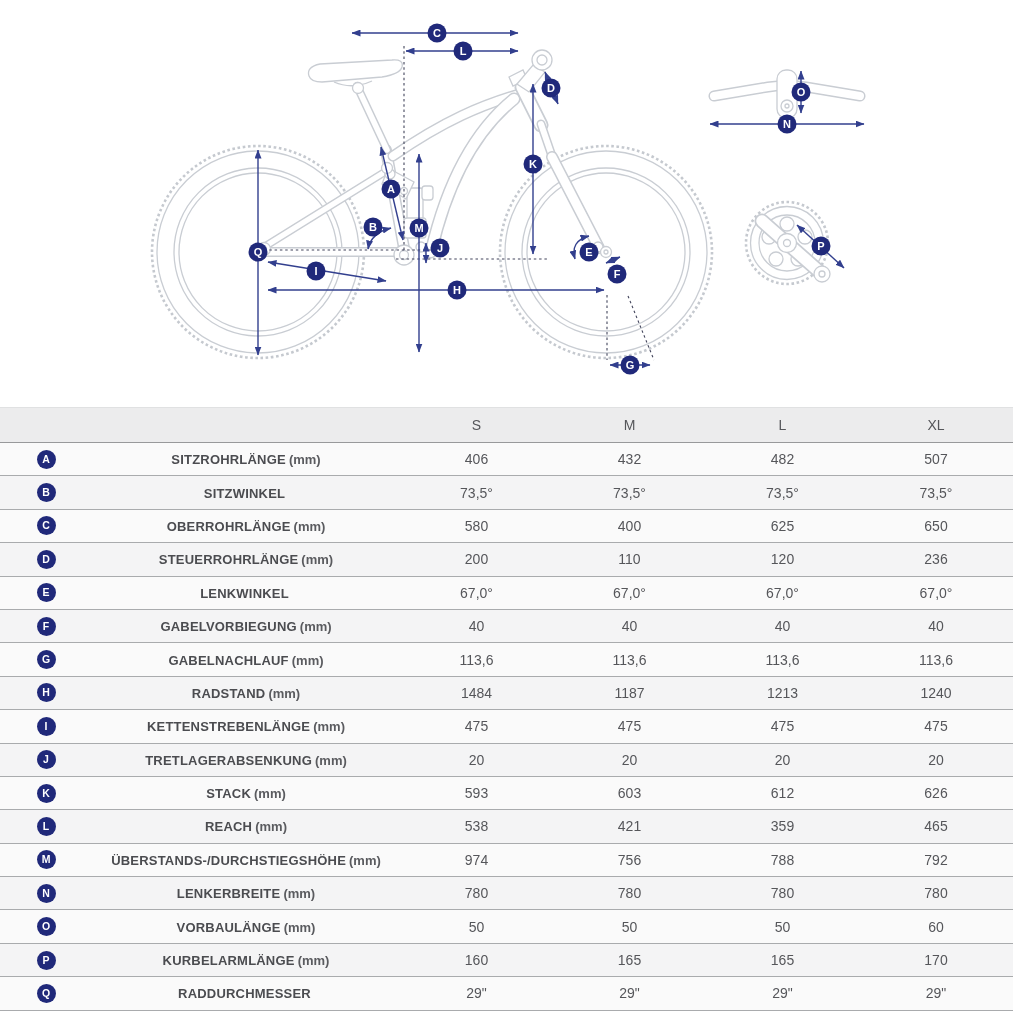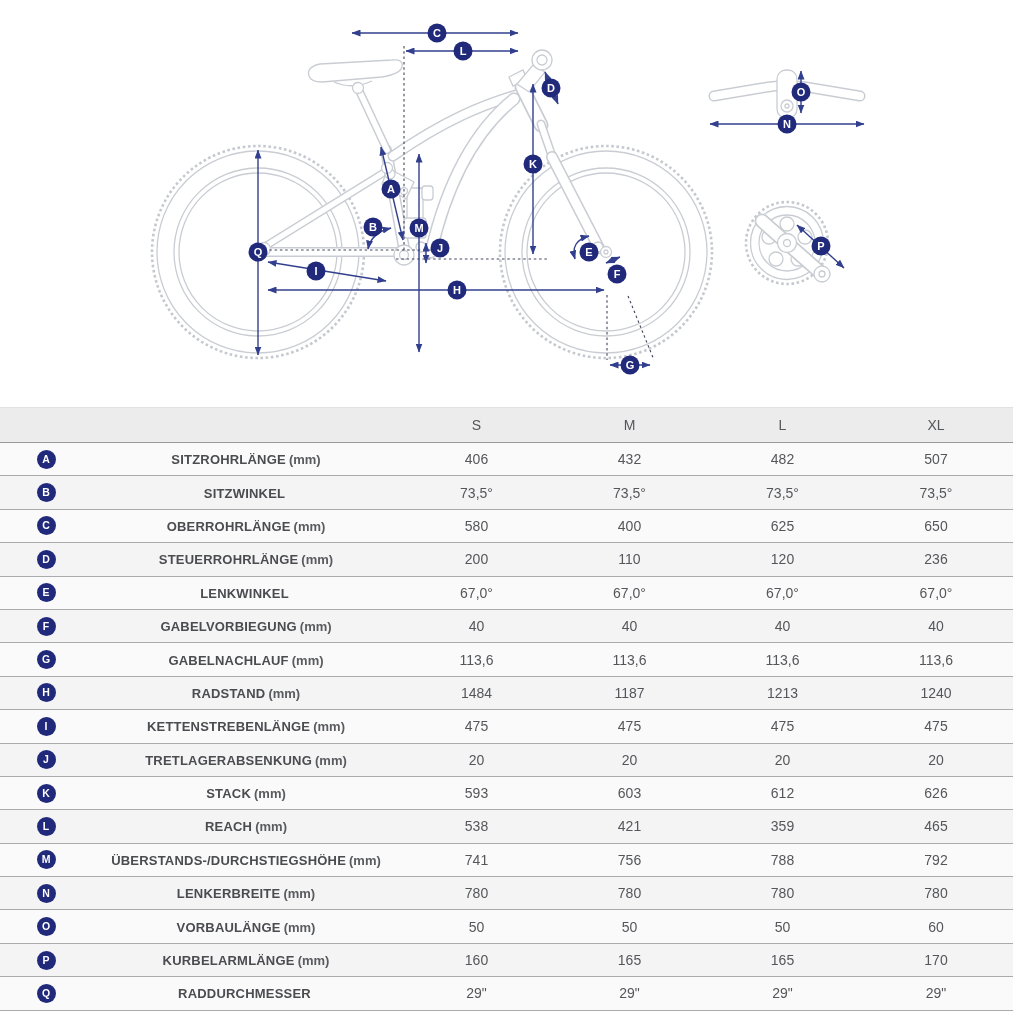--- a/index.html
+++ b/index.html
@@ -370,21 +370,21 @@
       <td class="c-badge"><span class="row-badge">L</span></td>
       <td class="c-label"><span class="row-label">REACH</span><span class="row-unit">(mm)</span></td>
       <td>538</td>
       <td>421</td>
       <td>359</td>
       <td>465</td>
     </tr>
     <tr>
       <td class="c-badge"><span class="row-badge">M</span></td>
       <td class="c-label"><span class="row-label">ÜBERSTANDS-/DURCHSTIEGSHÖHE</span><span class="row-unit">(mm)</span></td>
-      <td>741</td>
+      <td>974</td>
       <td>756</td>
       <td>788</td>
       <td>792</td>
     </tr>
     <tr>
       <td class="c-badge"><span class="row-badge">N</span></td>
       <td class="c-label"><span class="row-label">LENKERBREITE</span><span class="row-unit">(mm)</span></td>
       <td>780</td>
       <td>780</td>
       <td>780</td>

